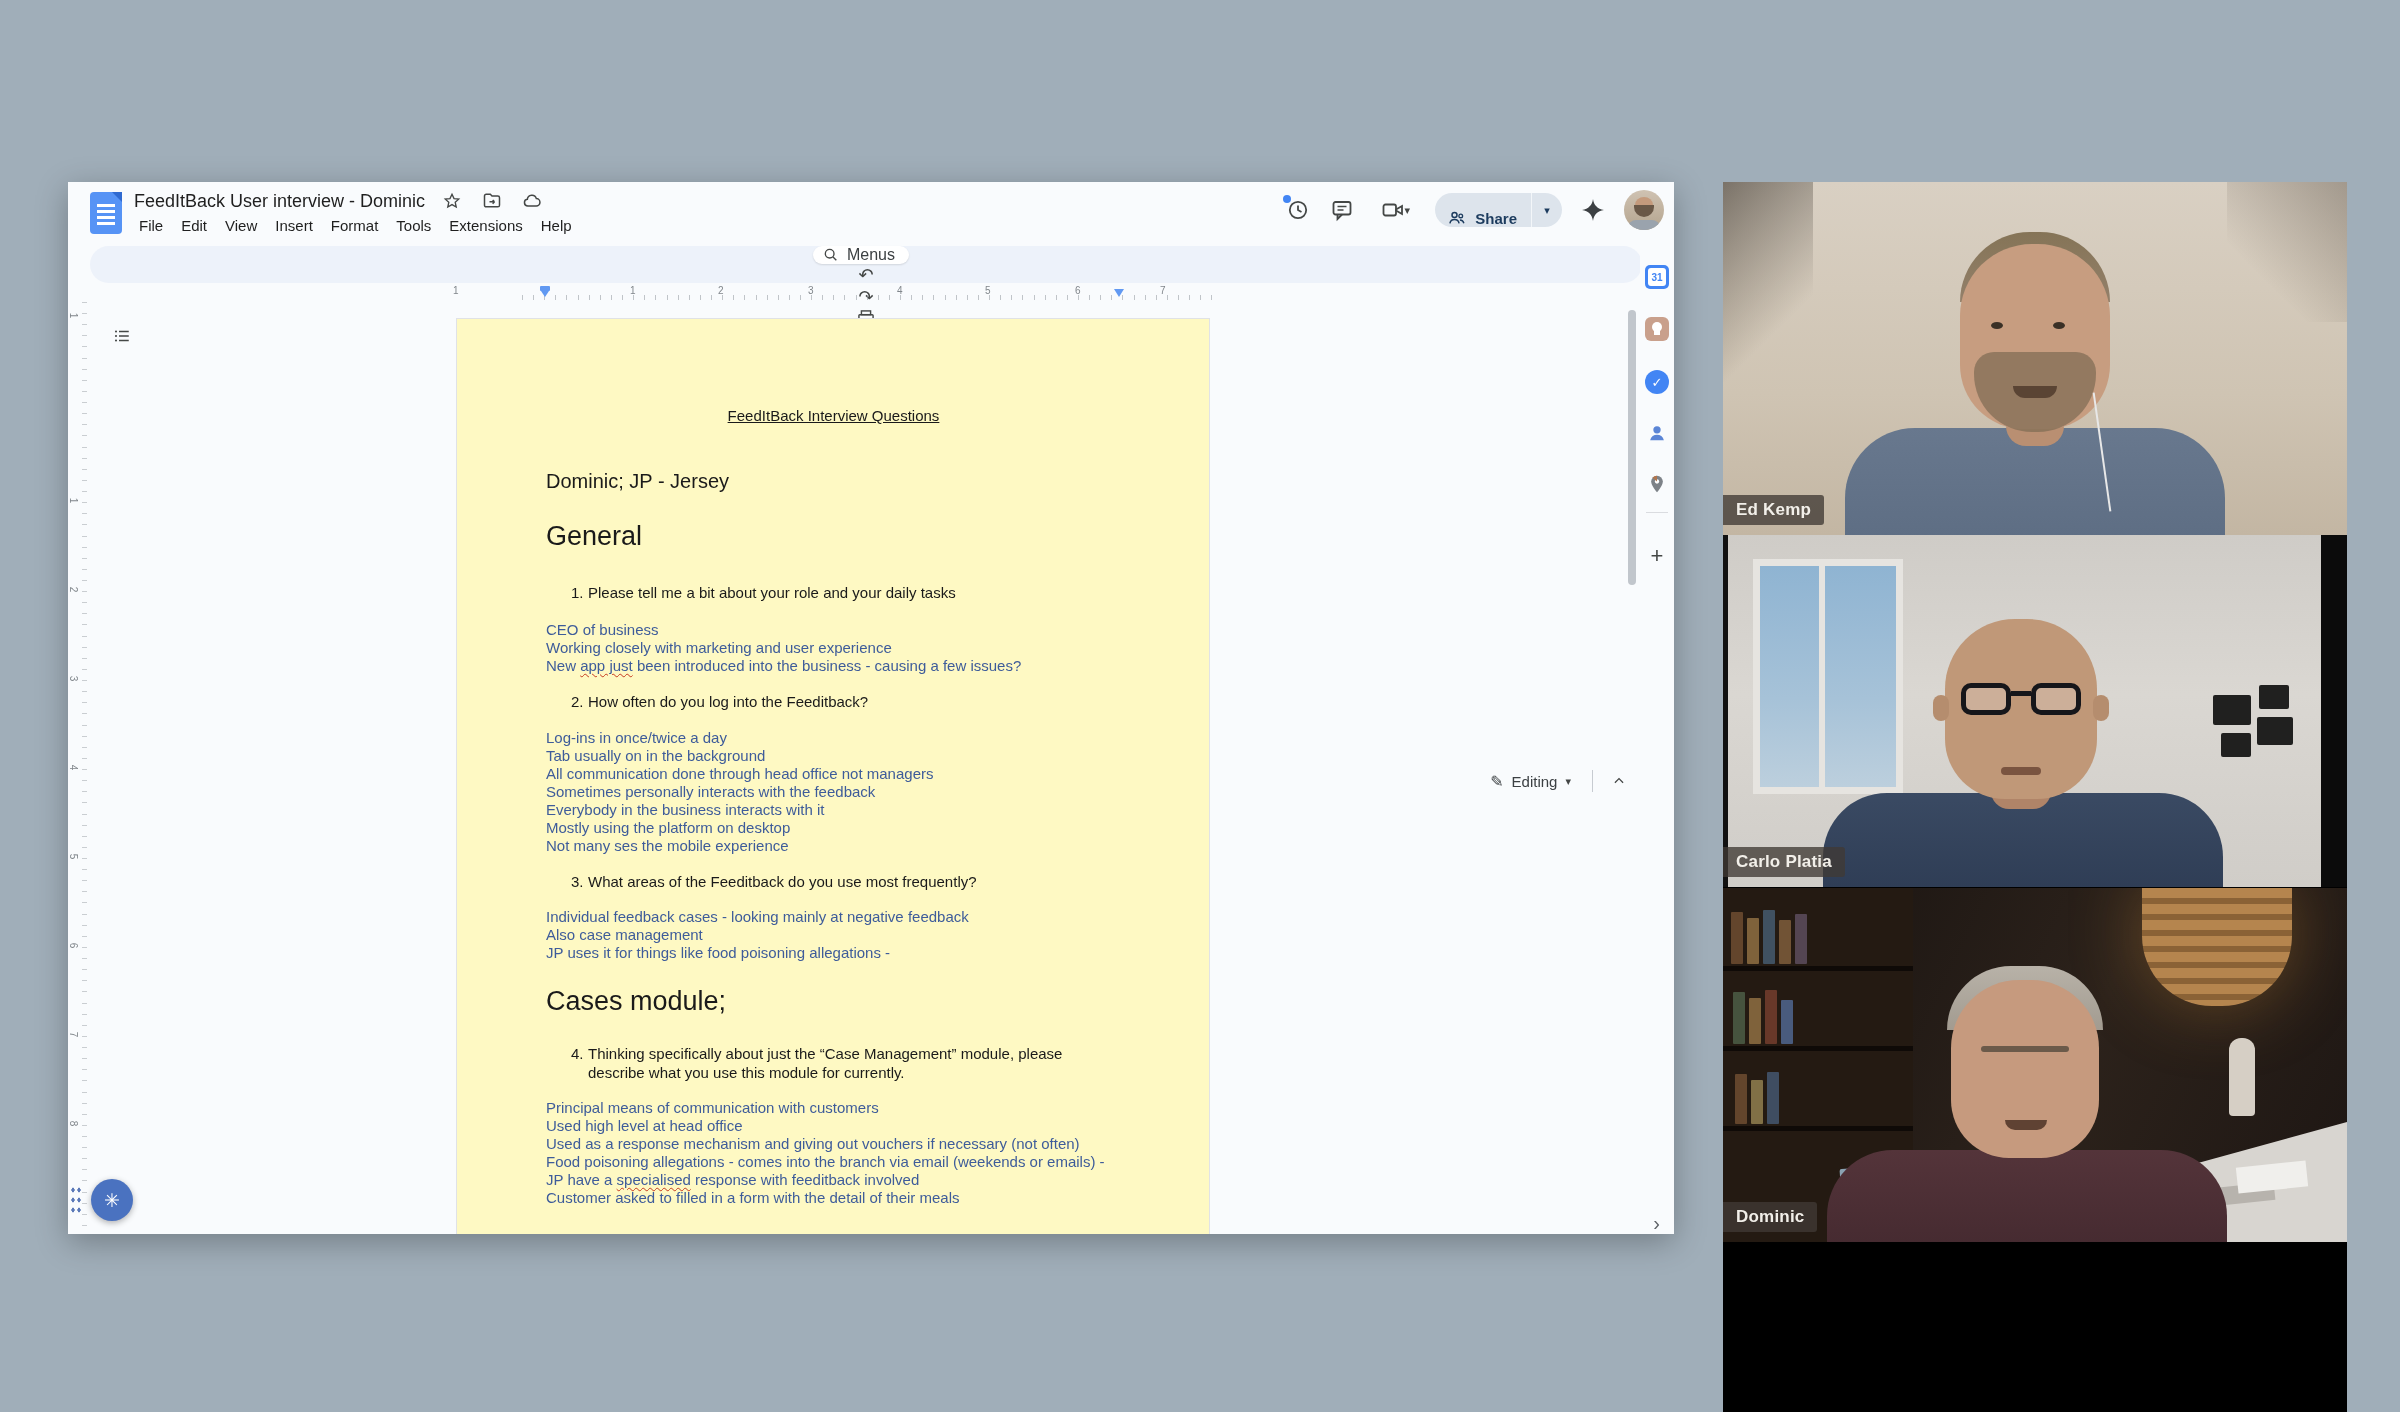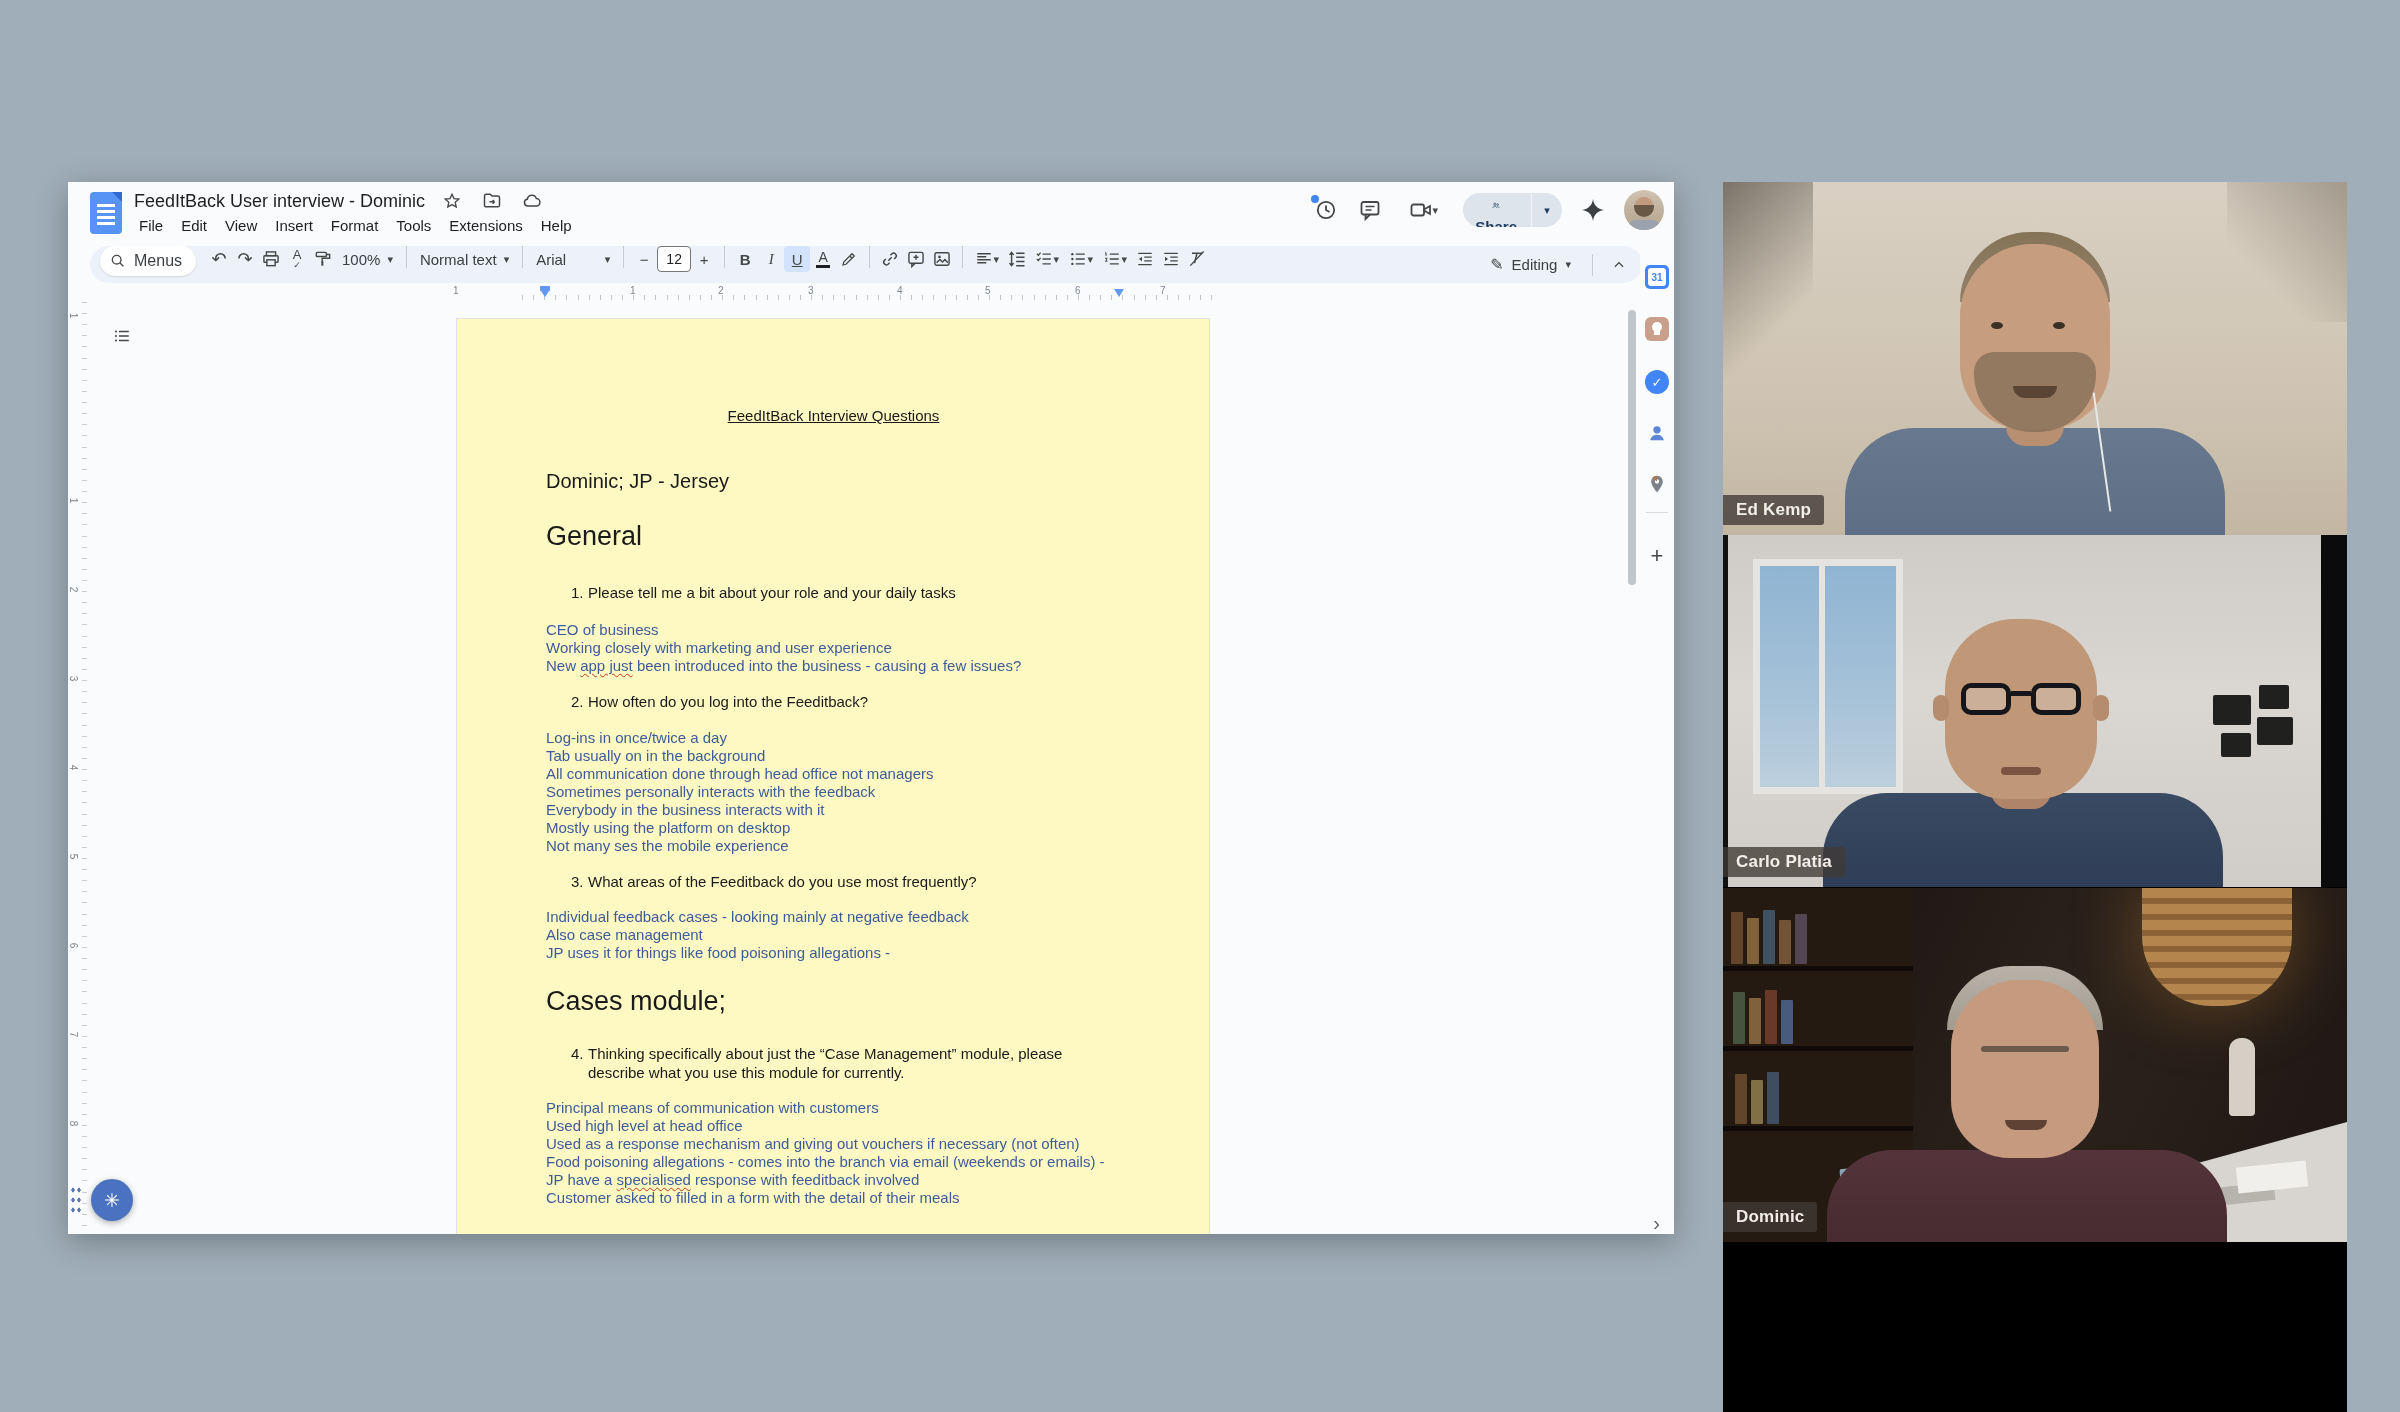--- a/index.html
+++ b/index.html
@@ -12,30 +12,30 @@
   .docfile:before{content:"";position:absolute;left:7px;top:12px;width:18px;height:3px;background:#fff;box-shadow:0 6px 0 #fff,0 12px 0 #fff,0 18px 0 #fff;}
   .docfile:after{content:"";position:absolute;right:0;top:0;border-style:solid;border-width:0 10px 10px 0;border-color:transparent #2f6ad1 transparent transparent;}
   .title-line{position:absolute;left:66px;top:6px;display:flex;align-items:center;gap:14px;}
   .doc-title{font-size:18px;color:#1f1f1f;white-space:nowrap;}
   .menubar{position:absolute;left:62px;top:32px;display:flex;align-items:center;}
   .menubar span{font-size:15px;color:#1f1f1f;padding:3px 9px;border-radius:8px;cursor:default;}
   .hdr-right{position:absolute;right:10px;top:8px;display:flex;align-items:center;gap:18px;}
   .hicon{width:26px;height:26px;display:flex;align-items:center;justify-content:center;position:relative;}
   .badge-dot{position:absolute;left:-2px;top:-2px;width:8px;height:8px;border-radius:50%;background:#4285f4;}
   .share-split{display:flex;align-items:center;background:#dde4ec;border-radius:17px;overflow:hidden;height:34px;}
-  .share-main{display:flex;align-items:center;gap:8px;padding:16px 14px 0 12px;font-size:15px;font-weight:700;color:#1c3b5e;height:100%;flex-direction:column;}
+  .share-main{display:flex;align-items:center;gap:8px;padding:16px 14px 0 12px;font-size:15px;font-weight:700;color:#1c3b5e;height:100%;}
   .share-caret{width:30px;height:100%;display:flex;align-items:center;justify-content:center;border-left:1px solid #f3f6f9;color:#1c3b5e;font-size:11px;}
   .avatar{width:40px;height:40px;border-radius:50%;background:linear-gradient(#cfc2b2,#b4a48e);position:relative;overflow:hidden;}
   .avatar .face{position:absolute;left:11px;top:7px;width:18px;height:16px;border-radius:50%;background:#c49a7c;}
   .avatar .beard{position:absolute;left:10px;top:15px;width:20px;height:12px;border-radius:0 0 10px 10px;background:#6a5847;}
   .avatar .body{position:absolute;left:4px;bottom:-6px;width:32px;height:16px;border-radius:10px;background:#9aa3ad;}
   .caret{font-size:11px;color:#444746;line-height:1;}
 
   
-  .tb{position:absolute;left:22px;top:64px;width:1552px;height:37px;background:#edf2fa;border-radius:19px;display:flex;padding:0 10px;box-sizing:border-box;}
+  .tb{position:absolute;left:22px;top:64px;width:1552px;height:37px;background:#edf2fa;border-radius:19px;display:flex;align-items:center;padding:0 10px;box-sizing:border-box;flex-direction:column;}
   .tbi{min-width:26px;height:26px;display:flex;align-items:center;justify-content:center;border-radius:4px;color:#444746;font-size:15px;position:relative;}
   .tb-sep{width:1px;height:22px;background:#c7cbd1;margin:0 7px;}
   .menus-pill{display:flex;align-items:center;gap:8px;background:#fff;border-radius:16px;height:30px;padding:0 14px 0 10px;font-size:16px;color:#3c4043;box-shadow:0 1px 2px rgba(0,0,0,.12);margin-right:10px;}
   .tb-dd{display:flex;align-items:center;gap:7px;font-size:15px;color:#3c4043;padding:0 6px;height:26px;border-radius:4px;}
   .fs-box{width:32px;height:24px;border:1px solid #747775;border-radius:4px;display:flex;align-items:center;justify-content:center;font-size:14px;color:#1f1f1f;background:#fff;}
   .bold-g{font-weight:700;}
   .ital-g{font-style:italic;font-family:"Liberation Serif",serif;}
   .und-g{text-decoration:underline;}
   .active-chip{background:#d3e3fd;}
   .acolor{display:flex;flex-direction:column;align-items:center;line-height:1;font-size:14px;}

